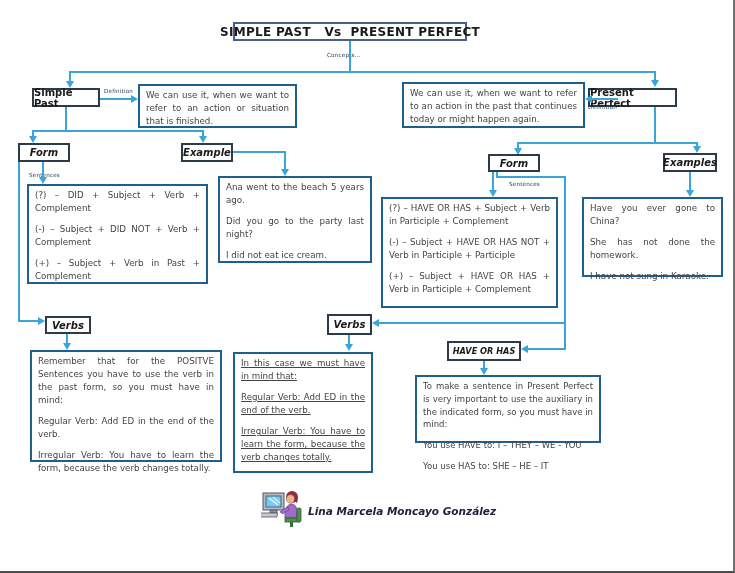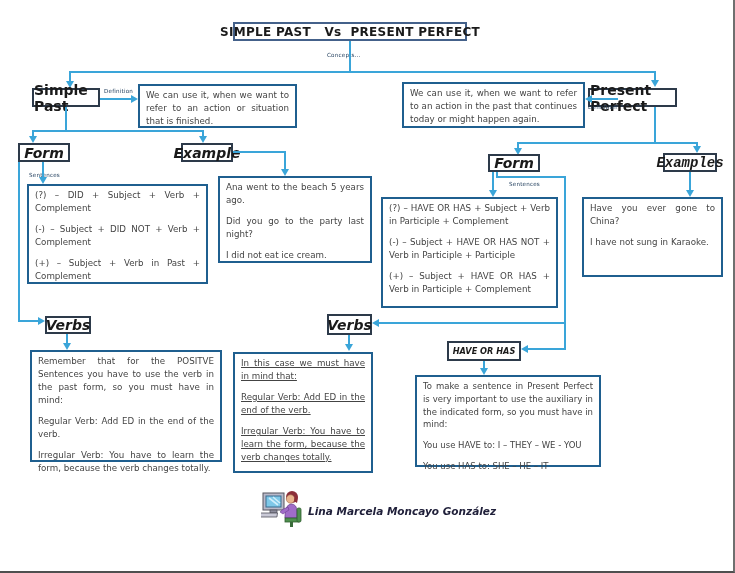--- a/index.html
+++ b/index.html
@@ -24,21 +24,21 @@
   .a-l{position:absolute;width:0;height:0;border-top:4px solid transparent;border-bottom:4px solid transparent;border-right:7px solid var(--line);}
   
   .titlebox{
     position:absolute;left:233px;top:22px;width:234px;height:19px;
     border:2px solid var(--title-border);display:flex;align-items:center;justify-content:center;
     font-size:12px;font-weight:bold;color:#1a1a1a;white-space:pre;letter-spacing:.3px;background:#fff;
   }
   .node{
     position:absolute;border:2px solid var(--node-border);background:#fff;
     display:flex;align-items:center;justify-content:center;
-    font-weight:bold;color:#1a1a1a;font-size:14px;
+    font-weight:bold;color:#1a1a1a;font-size:10px;
   }
   .node.it{font-style:italic;}
   .cbox{
     position:absolute;border:2px solid var(--content-border);background:#fff;
     color:var(--text);font-size:8.7px;line-height:1.5;padding:3px 6px;
   }
   .cbox p{text-align:justify;margin-bottom:8px;}
   .cbox p:last-child{margin-bottom:3px;}
   .tag{
     position:absolute;font-size:5.6px;color:var(--label-text);letter-spacing:.2px;
@@ -92,21 +92,21 @@
   <div class="node it" style="left:181px;top:143px;width:52px;height:19px;">Example</div>
 
   <div class="lv" style="left:654px;top:107px;height:36px;"></div>
   <div class="lh" style="left:517px;top:142px;width:181px;"></div>
   <div class="lv" style="left:517px;top:142px;height:7px;"></div>
   <div class="a-d" style="left:514px;top:148px;"></div>
   <div class="lv" style="left:696px;top:142px;height:5px;"></div>
   <div class="a-d" style="left:693px;top:146px;"></div>
 
   <div class="node it" style="left:488px;top:154px;width:52px;height:18px;">Form</div>
-  <div class="node it" style="left:663px;top:153px;width:54px;height:19px;font-family:Liberation Mono, monospace;">Examples</div>
+  <div class="node it" style="left:663px;top:153px;width:54px;height:19px;">Examples</div>
 
   <div class="tag" style="left:29px;top:172px;">Sentences</div>
   <div class="lv" style="left:42px;top:162px;height:16px;"></div>
   <div class="a-d" style="left:39px;top:177px;"></div>
   <div class="cbox" style="left:27px;top:184px;width:181px;height:100px;">
     <p>(?) – DID + Subject + Verb + Complement</p>
     <p>(-) – Subject + DID NOT + Verb + Complement</p>
     <p>(+) – Subject + Verb in Past + Complement</p>
   </div>
 
@@ -125,20 +125,21 @@
   <div class="cbox" style="left:381px;top:197px;width:177px;height:111px;">
     <p>(?) – HAVE OR HAS + Subject + Verb in Participle + Complement</p>
     <p>(-) – Subject + HAVE OR HAS NOT + Verb in Participle + Participle</p>
     <p>(+) – Subject + HAVE OR HAS + Verb in Participle + Complement</p>
   </div>
 
   <div class="lv" style="left:689px;top:172px;height:19px;"></div>
   <div class="a-d" style="left:686px;top:190px;"></div>
   <div class="cbox" style="left:582px;top:197px;width:141px;height:80px;">
     <p>Have you ever gone to China?</p>
+    <p>She has not done the homework.</p>
     <p>I have not sung in Karaoke.</p>
   </div>
 
   <div class="lv" style="left:18px;top:162px;height:160px;"></div>
   <div class="lh" style="left:18px;top:320px;width:21px;"></div>
   <div class="a-r" style="left:38px;top:317px;"></div>
   <div class="node it" style="left:45px;top:316px;width:46px;height:18px;">Verbs</div>
   <div class="lv" style="left:66px;top:334px;height:10px;"></div>
   <div class="a-d" style="left:63px;top:343px;"></div>
   <div class="cbox" style="left:30px;top:350px;width:192px;height:112px;">
@@ -160,21 +161,21 @@
   <div class="a-d" style="left:345px;top:344px;"></div>
   <div class="cbox" style="left:233px;top:352px;width:140px;height:121px;text-decoration:underline;">
     <p>In this case we must have in mind that:</p>
     <p>Regular Verb: Add ED in the end of the verb.</p>
     <p>Irregular Verb: You have to learn the form, because the verb changes totally.</p>
   </div>
 
   <div class="node it" style="left:447px;top:341px;width:74px;height:20px;font-size:8.2px;">HAVE OR HAS</div>
   <div class="lv" style="left:483px;top:361px;height:8px;"></div>
   <div class="a-d" style="left:480px;top:368px;"></div>
-  <div class="cbox" style="left:415px;top:375px;width:186px;height:92px;font-size:8.5px;">
+  <div class="cbox" style="left:415px;top:375px;width:186px;height:68px;font-size:8.5px;">
     <p>To make a sentence in Present Perfect is very important to use the auxiliary in the indicated form, so you must have in mind:</p>
     <p>You use HAVE to: I – THEY – WE - YOU</p>
     <p>You use HAS to: SHE – HE – IT</p>
   </div>
 
   <div class="clipart">
     <svg width="44" height="40" viewBox="0 0 44 40">
       <rect x="2" y="5" width="21" height="17" fill="#b9b9c9" stroke="#55555f" stroke-width="1"></rect>
       <rect x="5" y="8" width="15" height="11" fill="#7ec8e8" stroke="#3b6d8f" stroke-width="1"></rect>
       <path d="M8 10 L17 17 M12 9 L19 15" stroke="#cfeefb" stroke-width="1.6"></path>

